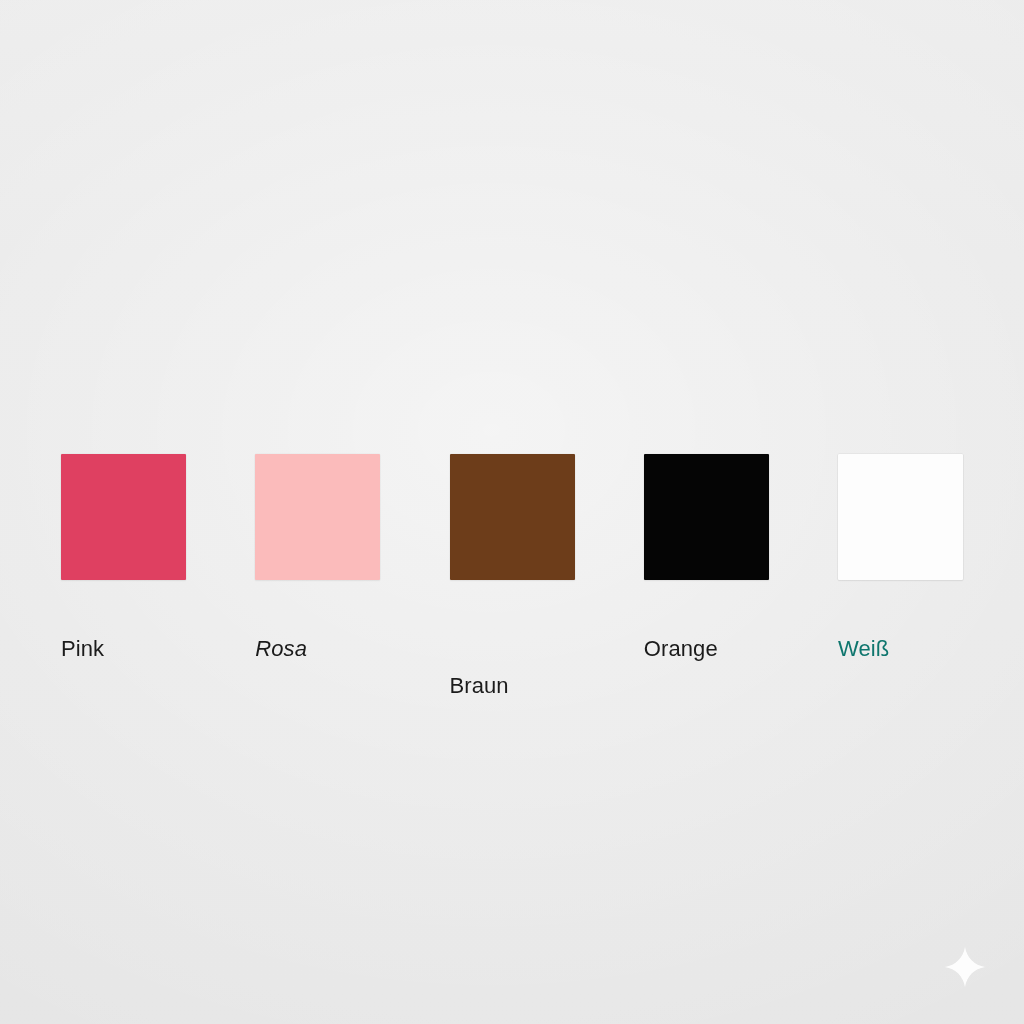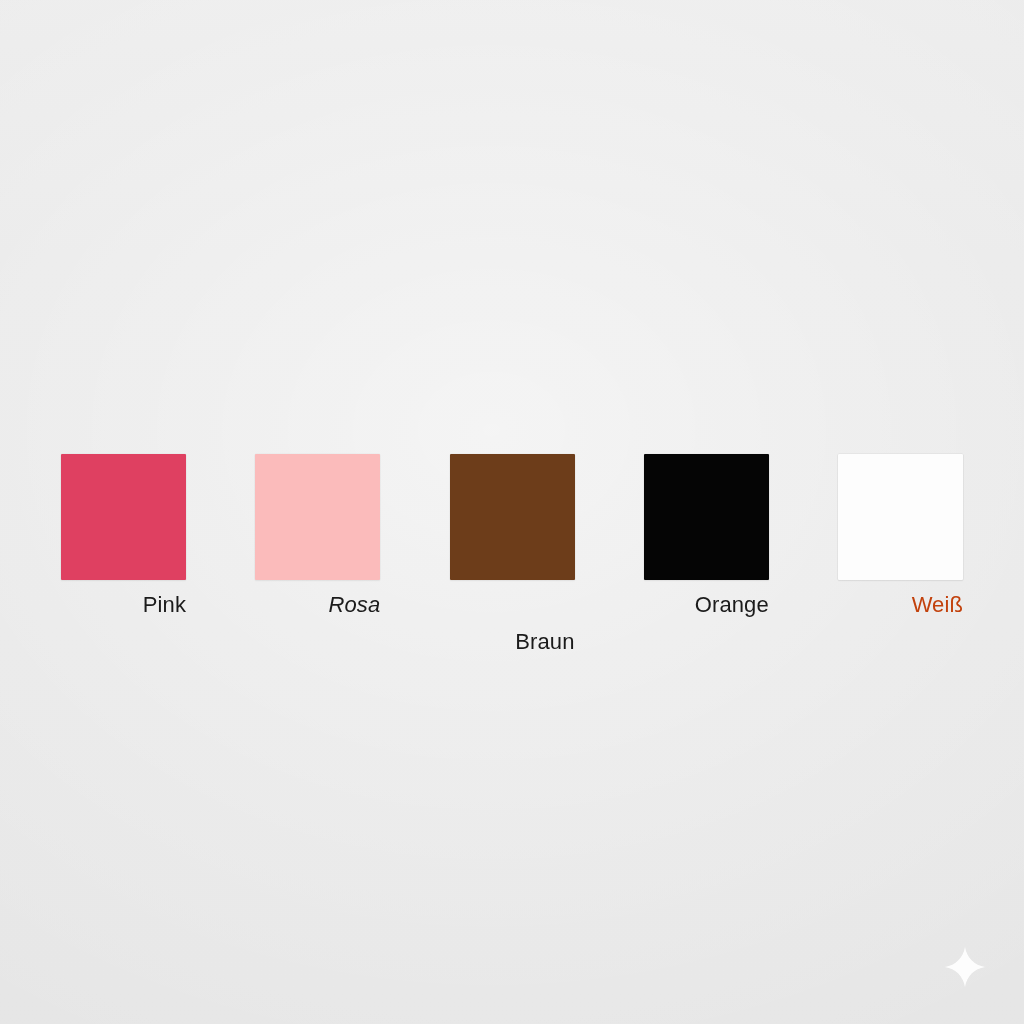--- a/index.html
+++ b/index.html
@@ -43,21 +43,22 @@
     display: flex;
     flex-direction: row;
     align-items: flex-start;
     justify-content: space-between;
   }
 
   .swatch-cell {
     width: 125px;
     display: flex;
     flex-direction: column;
-    align-items: flex-end;
+    align-items: flex-start;
+    gap: 44px;
   }
 
   .swatch-chip {
     width: 125px;
     height: 126px;
     border-radius: 1px;
     box-shadow: 0 0 0 0.5px rgba(0,0,0,0.045), 0 1px 2px rgba(0,0,0,0.05);
   }
 
   .swatch-chip.light-chip {
@@ -109,21 +110,21 @@
       <div class="swatch-label" style="color: rgb(27, 27, 27); margin-top: 47px;">Braun</div>
     </div>
 
     <div class="swatch-cell">
       <div class="swatch-chip" style="background-color: rgb(5, 5, 5);"></div>
       <div class="swatch-label" style="color: rgb(27, 27, 27);">Orange</div>
     </div>
 
     <div class="swatch-cell">
       <div class="swatch-chip light-chip" style="background-color: rgb(253, 253, 253);"></div>
-      <div class="swatch-label" style="color: #c2410c;">Weiß</div>
+      <div class="swatch-label" style="color: #0f766e;">Weiß</div>
     </div>
 
   </div>
 
   <div id="sparkle-badge">
     <svg width="46" height="46" viewBox="0 0 46 46" aria-hidden="true">
       <path d="M23 3 C24.6 13.6 32.4 21.4 43 23 C32.4 24.6 24.6 32.4 23 43 C21.4 32.4 13.6 24.6 3 23 C13.6 21.4 21.4 13.6 23 3 Z" fill="#ffffff"></path>
     </svg>
   </div>
 

